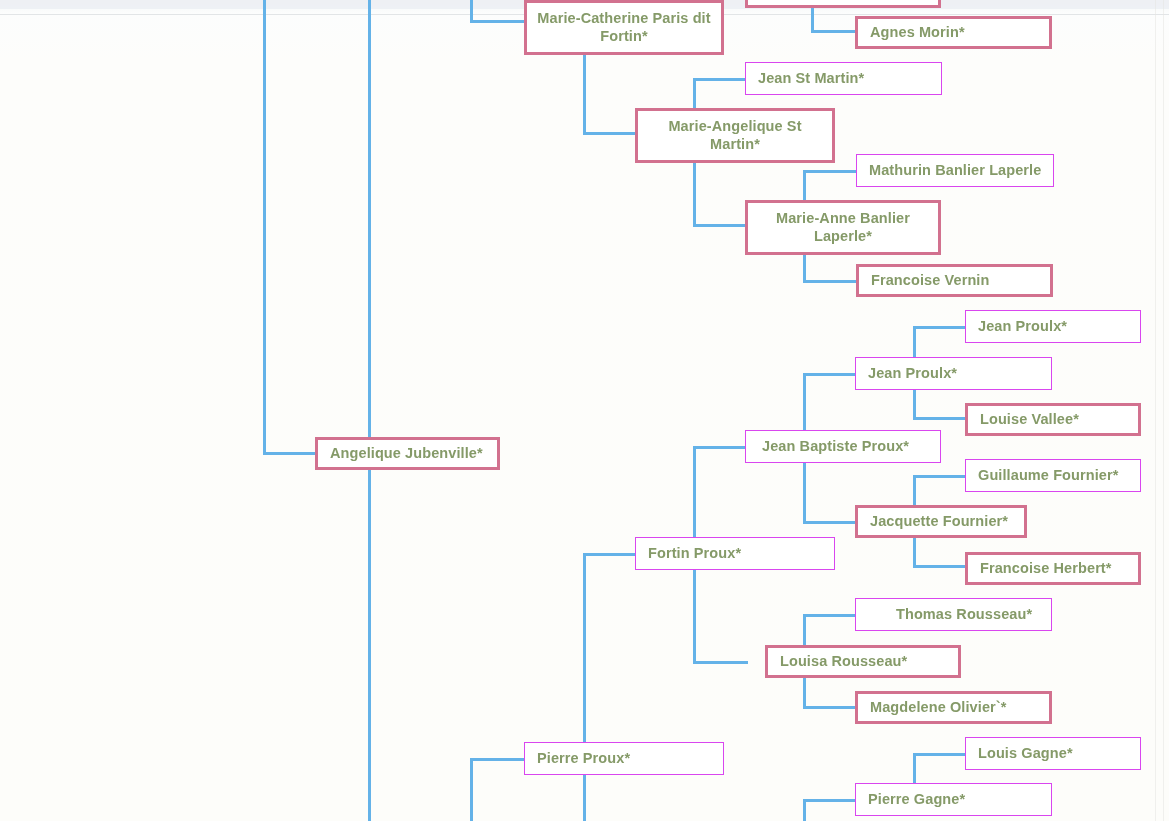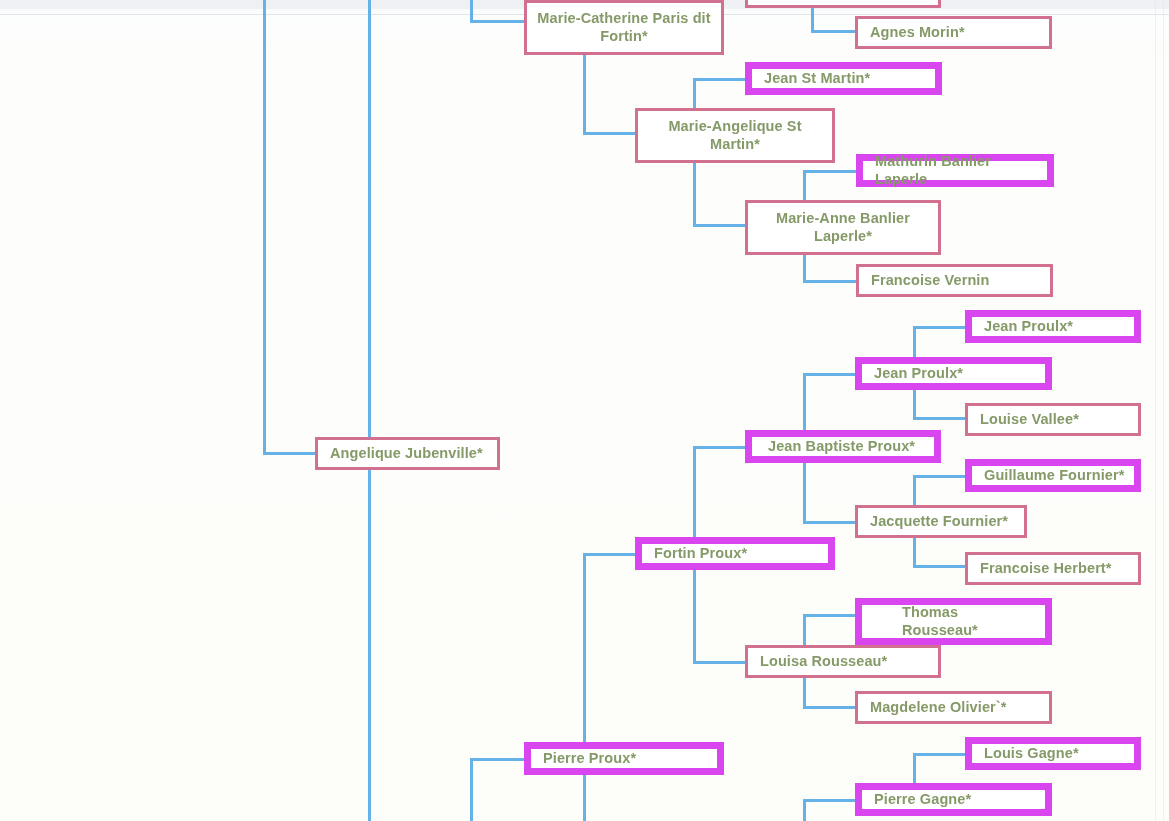--- a/index.html
+++ b/index.html
@@ -68,21 +68,21 @@
     text-align: center;
     background: #ffffff;
     color: #859a68;
     font-weight: bold;
     font-size: 14.5px;
     line-height: 1.18;
     letter-spacing: .1px;
     padding: 2px 8px;
   }
   .node.male {
-    border: 7px solid #d946ef;
+    border: 1px solid #d946ef;
   }
   .node.female {
     border: 3px solid #d2718f;
   }
   .node.left {
     justify-content: flex-start;
     text-align: left;
     padding-left: 12px;
   }
   .node.clipped-top {
@@ -189,24 +189,24 @@
       </div>
       <div class="node female left" style="left: 855px; top: 505px; width: 172px; height: 33px;">
         <span>Jacquette Fournier*</span>
       </div>
       <div class="node female left" style="left: 965px; top: 552px; width: 176px; height: 33px;">
         <span>Francoise Herbert*</span>
       </div>
       <div class="node male left" style="left: 635px; top: 537px; width: 200px; height: 33px;">
         <span>Fortin Proux*</span>
       </div>
-      <div class="node male left" style="left: 855px; top: 598px; width: 197px; height: 47px; padding-left: 40px;">
+      <div class="node male left" style="left: 855px; top: 598px; width: 197px; height: 33px; padding-left: 40px;">
         <span>Thomas Rousseau*</span>
       </div>
-      <div class="node female left" style="left: 745px; top: 645px; width: 196px; height: 33px;">
+      <div class="node female left" style="left: 765px; top: 645px; width: 196px; height: 33px;">
         <span>Louisa Rousseau*</span>
       </div>
       <div class="node female left" style="left: 855px; top: 691px; width: 197px; height: 33px;">
         <span>Magdelene Olivier`*</span>
       </div>
       <div class="node female left" style="left: 315px; top: 437px; width: 185px; height: 33px;">
         <span>Angelique Jubenville*</span>
       </div>
       <div class="node male left" style="left: 524px; top: 742px; width: 200px; height: 33px;">
         <span>Pierre Proux*</span>

